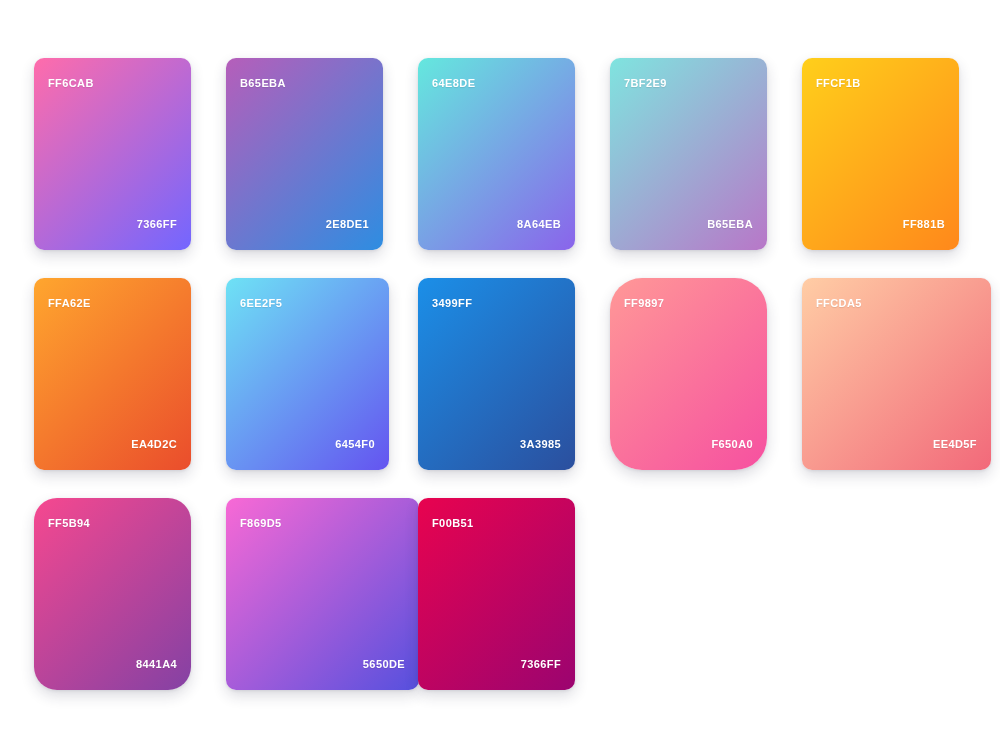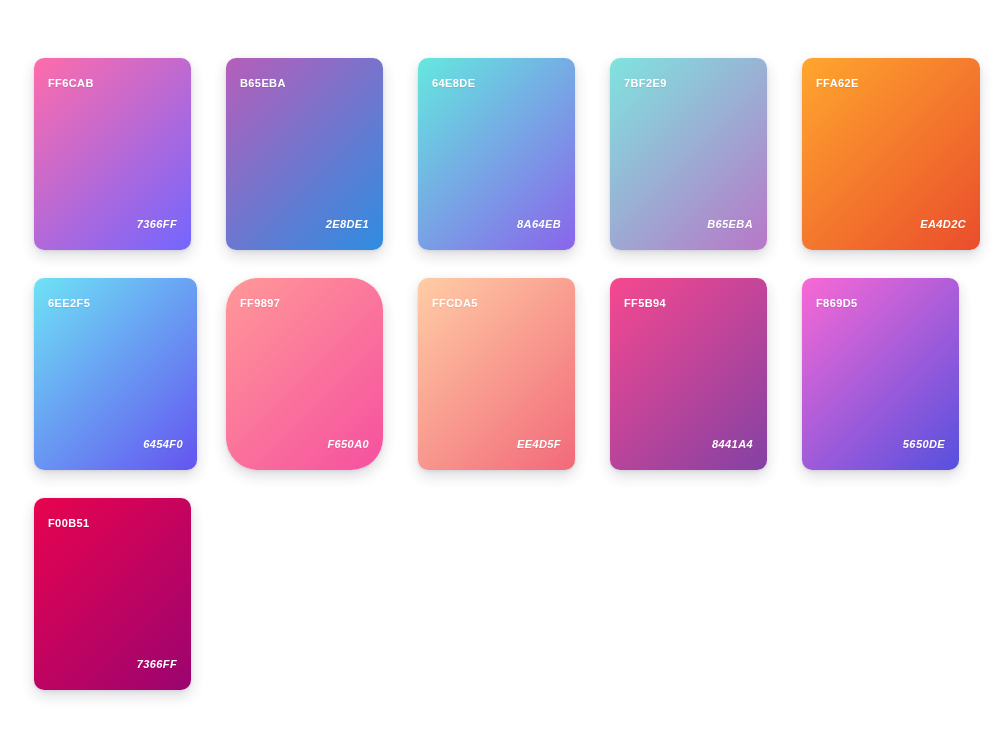--- a/index.html
+++ b/index.html
@@ -46,21 +46,20 @@
     line-height: 1;
     text-align: center;
   }
   .label-start {
     top: 20px;
     left: 14px;
   }
   .label-end {
     bottom: 20px;
     right: 14px;
-    font-style: italic;
   }
 </style>
 </head>
 <body style="background: rgb(255, 255, 255);">
 
 <main id="palette-grid" style="background: rgb(255, 255, 255); grid-template-columns: repeat(5, 157px); grid-template-rows: repeat(3, 192px);">
     <div class="swatch" style="background: linear-gradient(135deg, rgb(255, 108, 171) 0%, rgb(115, 102, 255) 100%);">
       <span class="swatch-label label-start">FF6CAB</span>
       <span class="swatch-label label-end">7366FF</span>
     </div>
@@ -69,41 +68,49 @@
       <span class="swatch-label label-end">2E8DE1</span>
     </div>
     <div class="swatch" style="background: linear-gradient(135deg, rgb(100, 232, 222) 0%, rgb(138, 100, 235) 100%);">
       <span class="swatch-label label-start">64E8DE</span>
       <span class="swatch-label label-end">8A64EB</span>
     </div>
     <div class="swatch" style="background: linear-gradient(135deg, rgb(127, 228, 223) 0%, rgb(184, 119, 200) 100%);">
       <span class="swatch-label label-start">7BF2E9</span>
       <span class="swatch-label label-end">B65EBA</span>
     </div>
-    <div class="swatch" style="background: linear-gradient(135deg, rgb(255, 166, 46) 0%, rgb(234, 77, 44) 100%); padding-left: 21px;">
+    <div class="swatch" style="background: linear-gradient(135deg, rgb(255, 207, 27) 0%, rgb(255, 136, 27) 100%);">
+      <span class="swatch-label label-start">FFCF1B</span>
+      <span class="swatch-label label-end">FF881B</span>
+    </div>
+    <div class="swatch" style="background: linear-gradient(135deg, rgb(255, 166, 46) 0%, rgb(234, 77, 44) 100%);">
       <span class="swatch-label label-start">FFA62E</span>
       <span class="swatch-label label-end">EA4D2C</span>
     </div>
     <div class="swatch" style="background: linear-gradient(135deg, rgb(110, 226, 245) 0%, rgb(100, 84, 240) 100%); padding-left: 6px;">
       <span class="swatch-label label-start">6EE2F5</span>
       <span class="swatch-label label-end">6454F0</span>
     </div>
+    <div class="swatch" style="background: linear-gradient(135deg, rgb(27, 143, 232) 0%, rgb(43, 79, 158) 100%);">
+      <span class="swatch-label label-start">3499FF</span>
+      <span class="swatch-label label-end">3A3985</span>
+    </div>
     <div class="swatch" style="background: linear-gradient(135deg, rgb(255, 152, 151) 0%, rgb(246, 80, 160) 100%); border-radius: 32px;">
       <span class="swatch-label label-start">FF9897</span>
       <span class="swatch-label label-end">F650A0</span>
     </div>
-    <div class="swatch" style="background: linear-gradient(135deg, rgb(255, 205, 165) 0%, rgb(242, 105, 122) 100%);">
+    <div class="swatch" style="background: linear-gradient(135deg, rgb(255, 205, 165) 0%, rgb(242, 105, 122) 100%); padding-left: 32px;">
       <span class="swatch-label label-start">FFCDA5</span>
       <span class="swatch-label label-end">EE4D5F</span>
     </div>
-    <div class="swatch" style="background: linear-gradient(135deg, rgb(246, 72, 143) 0%, rgb(132, 65, 164) 100%);">
+    <div class="swatch" style="background: linear-gradient(135deg, rgb(246, 72, 143) 0%, rgb(132, 65, 164) 100%); border-radius: 23px;">
       <span class="swatch-label label-start">FF5B94</span>
       <span class="swatch-label label-end">8441A4</span>
     </div>
-    <div class="swatch" style="background: linear-gradient(135deg, rgb(248, 105, 213) 0%, rgb(86, 80, 222) 100%);">
+    <div class="swatch" style="background: linear-gradient(135deg, rgb(248, 105, 213) 0%, rgb(86, 80, 222) 100%); padding-left: 36px;">
       <span class="swatch-label label-start">F869D5</span>
       <span class="swatch-label label-end">5650DE</span>
     </div>
     <div class="swatch" style="background: linear-gradient(135deg, rgb(232, 3, 79) 0%, rgb(155, 4, 112) 100%);">
       <span class="swatch-label label-start">F00B51</span>
       <span class="swatch-label label-end">7366FF</span>
     </div>
   </main>
 
 </body></html>

